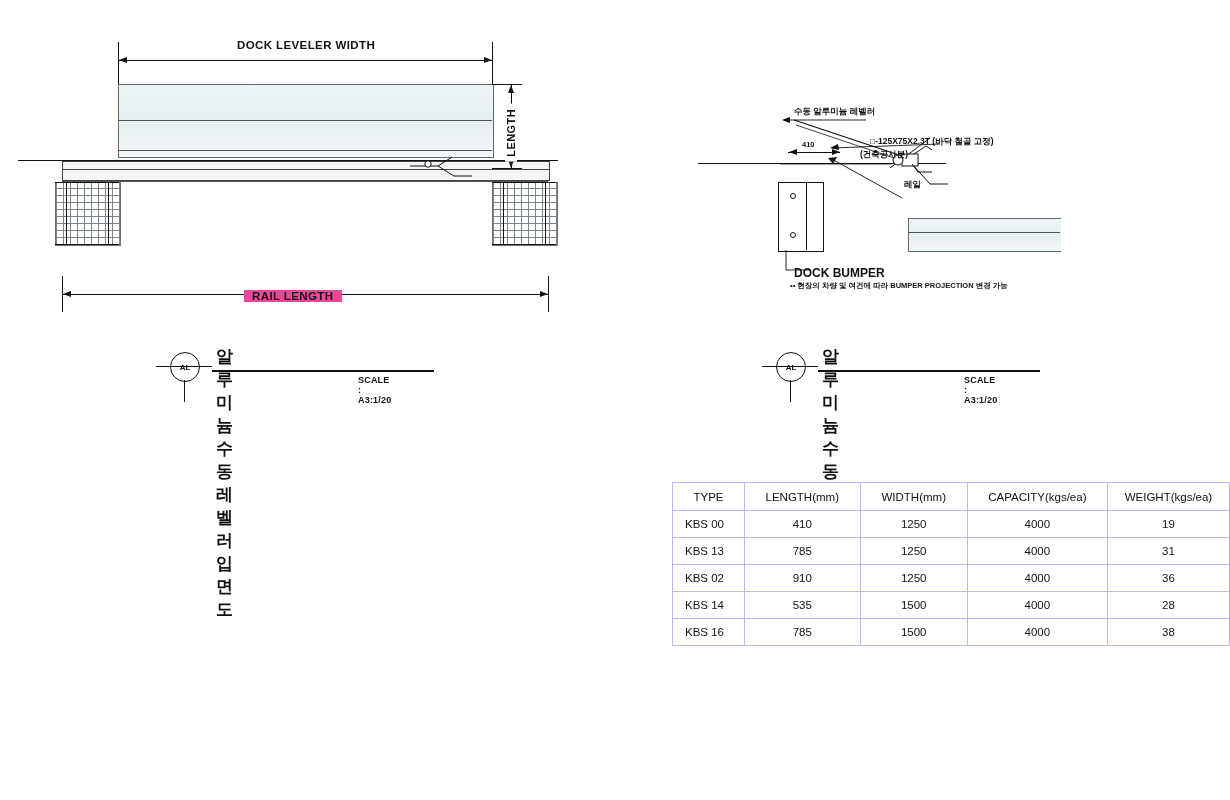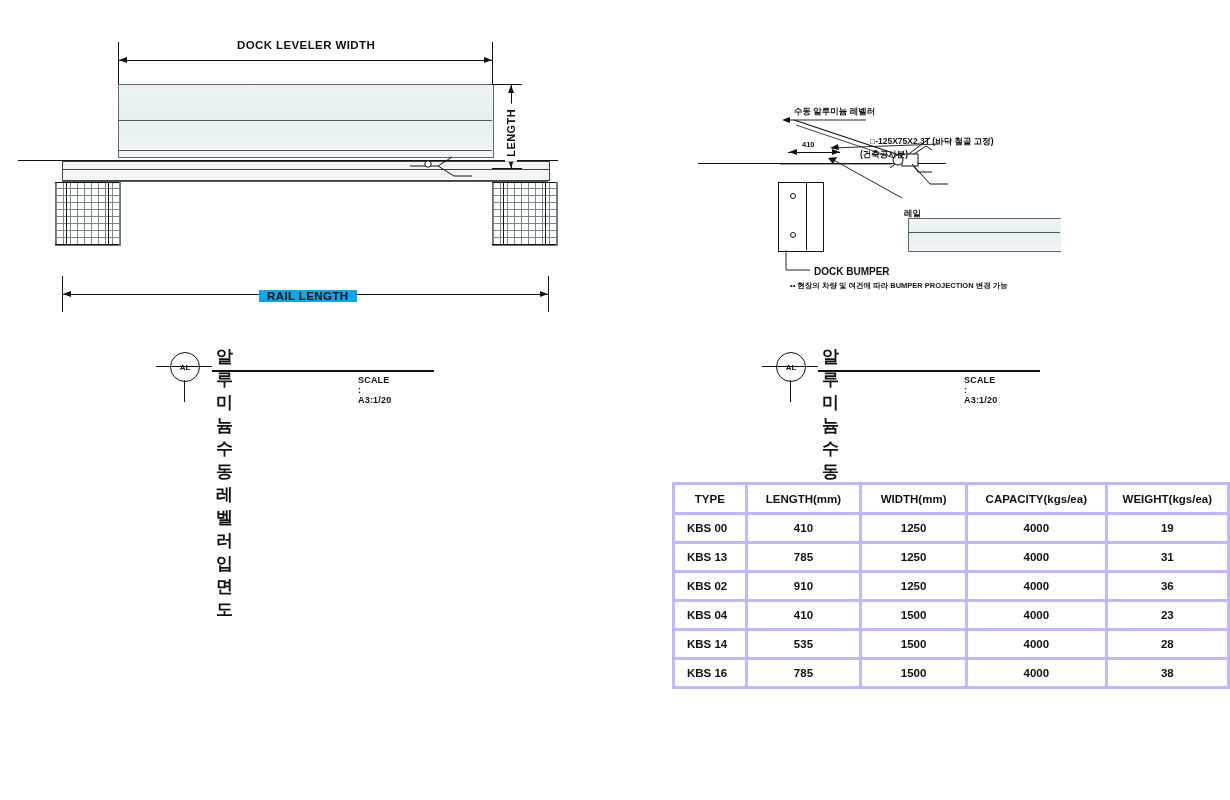--- a/index.html
+++ b/index.html
@@ -55,23 +55,23 @@
   .title-cross{position:absolute;border-top:1px solid #111;}
 
   
   table.spec{
     position:absolute;
     border-collapse:collapse;
     font-size:11.5px;
     background:#fff;
   }
   table.spec th, table.spec td{
-    border:3px solid #c4b5fd;
+    border:1px solid #c4b5fd;
     text-align:center;
-    font-weight:bold;
+    font-weight:normal;
     white-space:nowrap;
   }
   table.spec th{height:27px;padding:0 9px;font-size:11.5px;}
   table.spec td{height:26px;padding:0 9px;font-size:11.5px;}
   table.spec td.type{text-align:left;padding-left:12px;}
 
   .note{position:absolute;font-size:8.5px;font-weight:bold;}
   .note-sm{position:absolute;font-size:7.5px;font-weight:bold;}
   .dimtxt{position:absolute;font-size:7.5px;font-weight:bold;}
   .vert{writing-mode:vertical-rl;transform:rotate(180deg);}
@@ -121,21 +121,21 @@
   <div class="vline" style="left:511px;top:84px;height:84px;"></div>
   <div class="arrowU" style="left:508px;top:85px;"></div>
   <div class="arrowD" style="left:508px;top:160px;"></div>
   <div class="lbl abs vert" style="left:505px;top:104px;font-size:11px;background:#fff;padding:5px 0;">LENGTH</div>
 
   <div class="vline" style="left:62px;top:276px;height:36px;"></div>
   <div class="vline" style="left:548px;top:276px;height:36px;"></div>
   <div class="dimline" style="left:62px;top:294px;width:486px;"></div>
   <div class="arrowL" style="left:63px;top:291px;"></div>
   <div class="arrowR" style="left:540px;top:291px;"></div>
-  <div class="lbl abs" style="left:259px;top:290px;font-size:11.5px;background:#0ea5e9;padding:0 8px;">RAIL LENGTH</div>
+  <div class="lbl abs" style="left:244px;top:290px;font-size:11.5px;background:#ec4899;padding:0 8px;">RAIL LENGTH</div>
 
   <div class="title-group" style="left:0;top:0;">
     <div class="title-circle" style="left:170px;top:352px;">AL</div>
     <div class="title-cross" style="left:156px;top:366px;width:56px;"></div>
     <div class="title-stem" style="left:184px;top:380px;height:22px;"></div>
     <div class="title-main" style="left:216px;top:345px;">알루미늄 수동 레벨러 입면도</div>
     <div class="title-underline" style="left:212px;top:370px;width:222px;"></div>
     <div class="title-scale" style="left:358px;top:375px;">SCALE : A3:1/20</div>
   </div>
 </div>
@@ -171,31 +171,31 @@
     <path d="M2 12 L110 8" stroke="#111" fill="none" stroke-width="0.9"></path>
     <polygon points="0,12 8,8 9,14" fill="#111"></polygon>
   </svg>
   <div class="note" style="left:160px;top:136px;padding-left:20px;">□-125X75X2.3T (바닥 철골 고정)</div>
   <div class="note" style="left:170px;top:149px;">(건축공사분)</div>
 
   <svg class="abs" style="left:138px;top:152px;" width="100" height="60" viewBox="0 0 100 60">
     <path d="M2 6 L74 46" stroke="#111" fill="none" stroke-width="0.9"></path>
     <polygon points="0,6 9,5 5,12" fill="#111"></polygon>
   </svg>
-  <div class="note" style="left:214px;top:208px;">레일</div>
+  <div class="note" style="left:214px;top:179px;">레일</div>
 
   <div class="abs" style="left:88px;top:182px;width:44px;height:68px;border:1px solid #111;background:#fff;"></div>
   <div class="vline" style="left:116px;top:182px;height:68px;"></div>
   <div class="abs" style="left:100px;top:193px;width:4px;height:4px;border:1px solid #111;border-radius:50%;"></div>
   <div class="abs" style="left:100px;top:232px;width:4px;height:4px;border:1px solid #111;border-radius:50%;"></div>
 
   <svg class="abs" style="left:92px;top:250px;" width="40" height="26" viewBox="0 0 40 26">
     <path d="M4 0 L4 20 L28 20" stroke="#111" fill="none" stroke-width="0.9"></path>
   </svg>
-  <div class="note" style="left:124px;top:266px;font-size:10px;">DOCK BUMPER</div>
+  <div class="note" style="left:104px;top:266px;font-size:12px;">DOCK BUMPER</div>
   <div class="note-sm" style="left:100px;top:281px;">•• 현장의 차량 및 여건에 따라 BUMPER PROJECTION 변경 가능</div>
 
   <div class="panel" style="left:218px;top:218px;width:152px;height:32px;border-right:none;"></div>
   <div class="hline-thin" style="left:218px;top:232px;width:152px;"></div>
 
   <div class="title-group" style="left:0;top:0;">
     <div class="title-circle" style="left:86px;top:352px;">AL</div>
     <div class="title-cross" style="left:72px;top:366px;width:56px;"></div>
     <div class="title-stem" style="left:100px;top:380px;height:22px;"></div>
     <div class="title-main" style="left:132px;top:345px;">알루미늄 수동 레벨러 단면도</div>
@@ -242,27 +242,20 @@
       <td>31</td>
     </tr>
     <tr>
       <td class="type">KBS 02</td>
       <td>910</td>
       <td>1250</td>
       <td>4000</td>
       <td>36</td>
     </tr>
     <tr>
-      <td class="type">KBS 04</td>
-      <td>410</td>
-      <td>1500</td>
-      <td>4000</td>
-      <td>23</td>
-    </tr>
-    <tr>
       <td class="type">KBS 14</td>
       <td>535</td>
       <td>1500</td>
       <td>4000</td>
       <td>28</td>
     </tr>
     <tr>
       <td class="type">KBS 16</td>
       <td>785</td>
       <td>1500</td>

